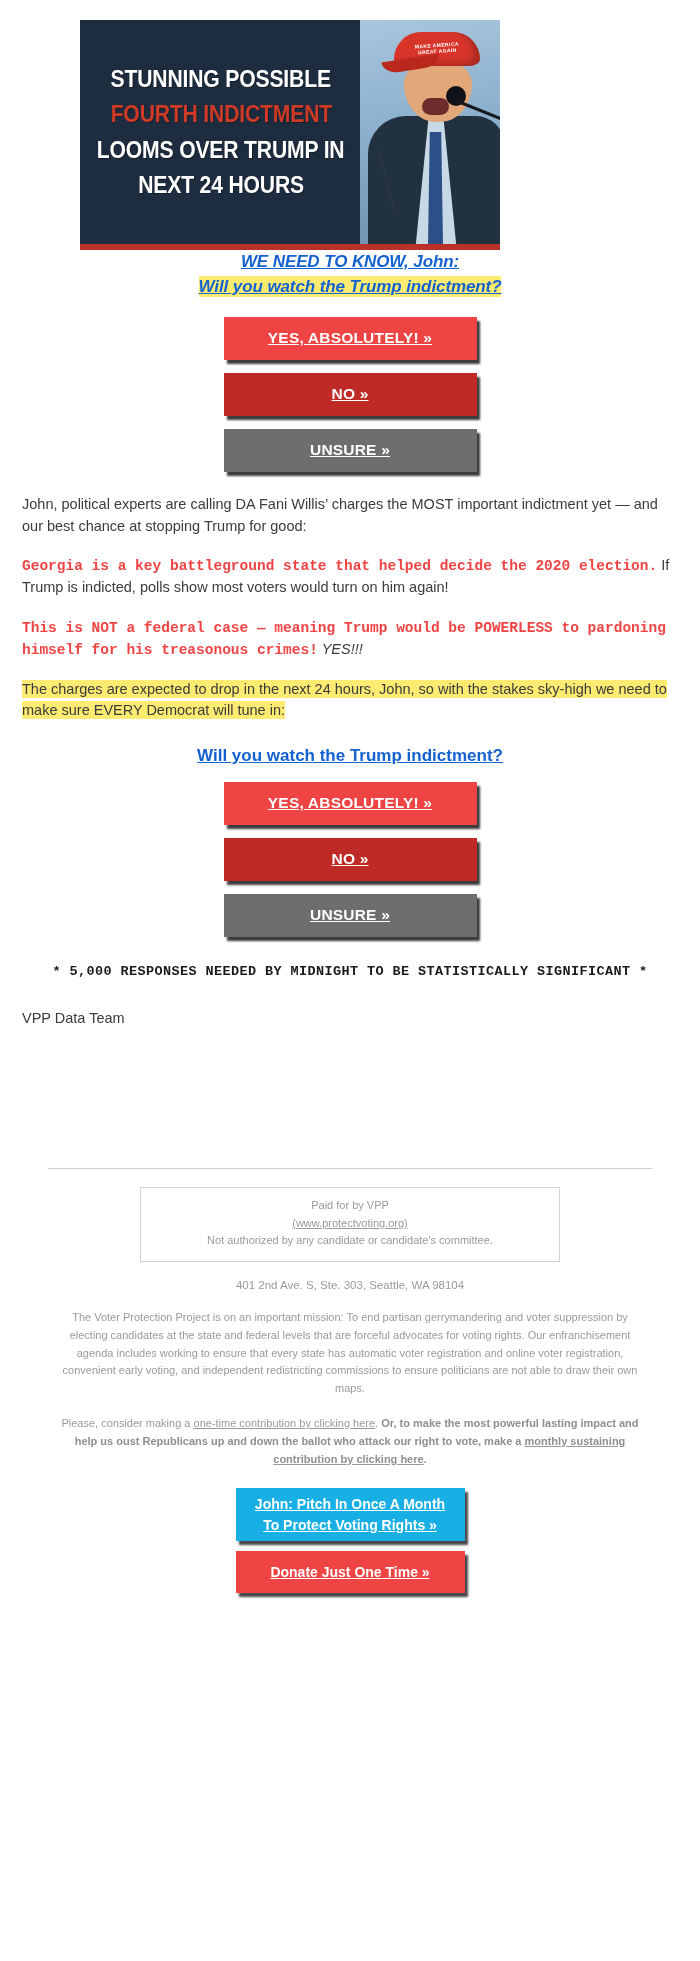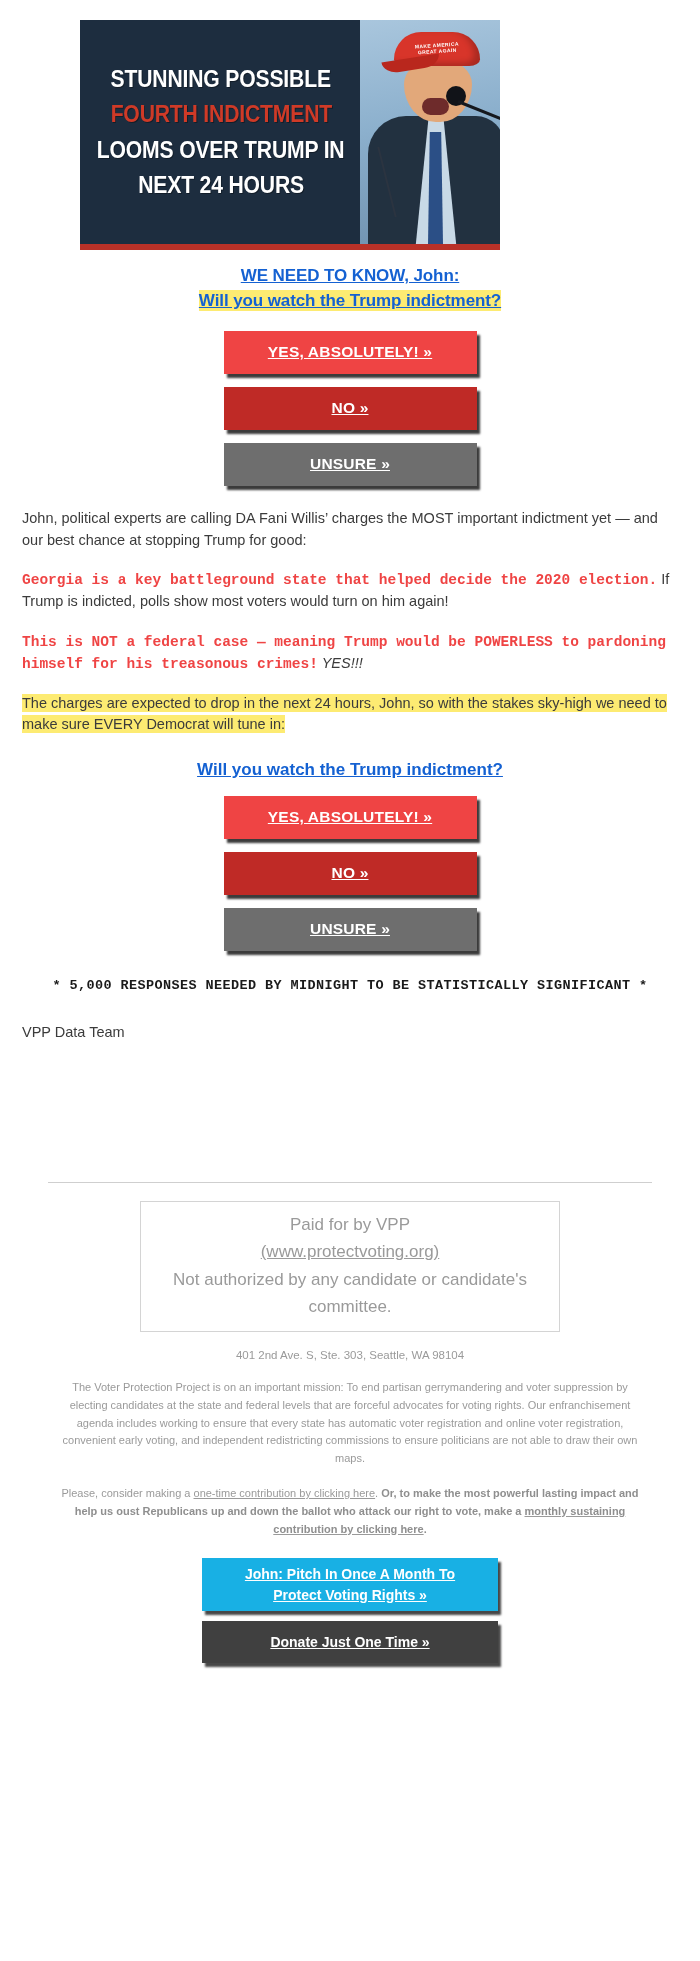--- a/index.html
+++ b/index.html
@@ -165,21 +165,22 @@
   .hero-fade {
     position: absolute;
     right: 140px; top: 0;
     width: 22px; height: 224px;
     background: linear-gradient(90deg, rgba(29,45,63,1) 0%, rgba(29,45,63,0.35) 100%);
   }
 
   
   .headline-block {
     text-align: center;
-    padding: 14px 40px 0 40px;
+    padding: 0 40px 0 40px;
+    font-style: italic;
   }
   .headline-link {
     display: block;
     color: #1461d2;
     font-size: 17px;
     font-weight: bold;
     text-decoration: underline;
     line-height: 1.45;
     letter-spacing: -0.1px;
   }
@@ -275,21 +276,21 @@
     border: 0;
     border-top: 1px solid #cfcfcf;
     margin: 0 0 18px 0;
   }
   .paidfor-box {
     border: 1px solid #d4d4d4;
     margin: 0 92px;
     padding: 9px 8px 11px 8px;
     text-align: center;
     color: #9a9a9a;
-    font-size: 17px;
+    font-size: 11px;
     line-height: 1.6;
   }
   .paidfor-box a {
     color: #9a9a9a;
     text-decoration: underline;
   }
   .footer-address {
     text-align: center;
     color: #9a9a9a;
     font-size: 11.5px;
@@ -320,37 +321,37 @@
   .footer-unsub a { color: #9a9a9a; text-decoration: underline; }
 
   .footer-btns {
     padding-top: 20px;
     display: flex;
     flex-direction: column;
     align-items: center;
     gap: 10px;
   }
   .footer-btn {
-    width: 296px;
+    width: 229px;
     min-height: 52px;
     display: flex;
     align-items: center;
     justify-content: center;
     color: #ffffff;
     font-size: 14px;
     font-weight: bold;
     line-height: 1.45;
     text-align: center;
     padding: 6px 18px;
     box-sizing: border-box;
     box-shadow: 3px 4px 2px rgba(25,25,25,0.8);
     cursor: pointer;
   }
   .footer-btn.blue { background: #18b0e4; }
-  .footer-btn.grey { background: #404040; min-height: 42px; }
+  .footer-btn.grey { background: #ef4444; min-height: 42px; }
 </style>
 </head>
 <body>
 
 <div class="page">
 
   <div class="hero-wrap">
     <div class="hero">
 
       <div class="hero-photo">

